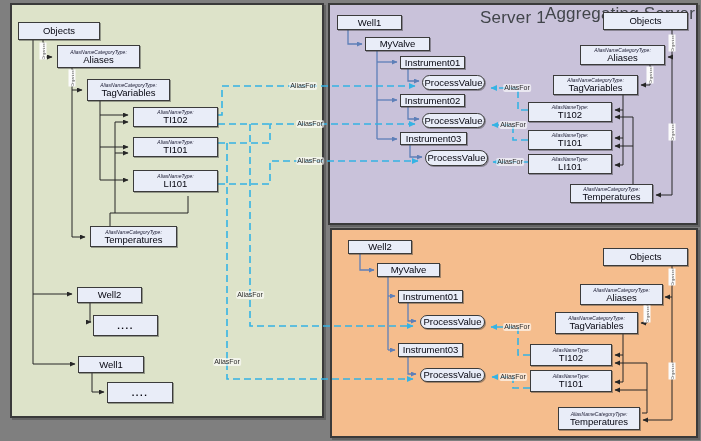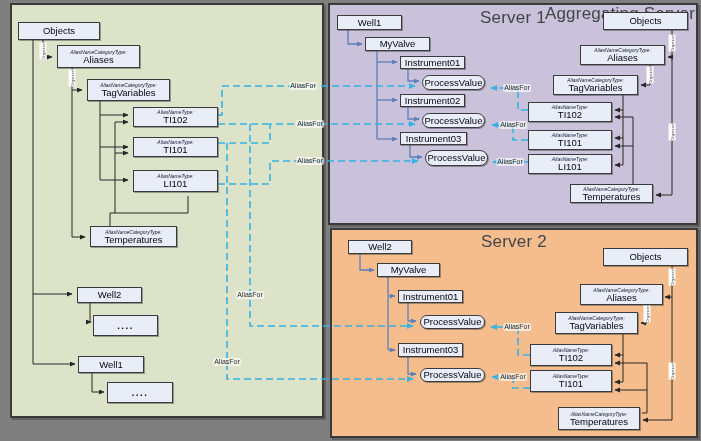--- a/index.html
+++ b/index.html
@@ -40,21 +40,20 @@
 <body>
 
 <div id="stage">
 
   <div class="panel" id="panel-agg"></div>
   <div class="panel" id="panel-s1"></div>
   <div class="panel" id="panel-s2"></div>
 
   <div class="panel-title" id="title-agg">Aggregating Server</div>
   <div class="panel-title title-center" style="left:328px;right:1px;width:370px;top:8px;">Server 1</div>
-  <div class="panel-title title-center" style="left:330px;right:3px;width:368px;top:232px;">Server 2</div>
 
   <svg class="wires" width="701" height="441" viewBox="0 0 701 441">
     <defs>
       <marker id="mk-k" markerWidth="7" markerHeight="7" refX="5" refY="2.5" orient="auto" markerUnits="userSpaceOnUse">
         <path d="M0,0 L5.5,2.5 L0,5 Z" fill="#262626"></path>
       </marker>
       <marker id="mk-b" markerWidth="7" markerHeight="7" refX="5" refY="2.5" orient="auto" markerUnits="userSpaceOnUse">
         <path d="M0,0 L5.5,2.5 L0,5 Z" fill="#5d7fb8"></path>
       </marker>
       <marker id="mk-c" markerWidth="9" markerHeight="8" refX="6" refY="3" orient="auto" markerUnits="userSpaceOnUse">

